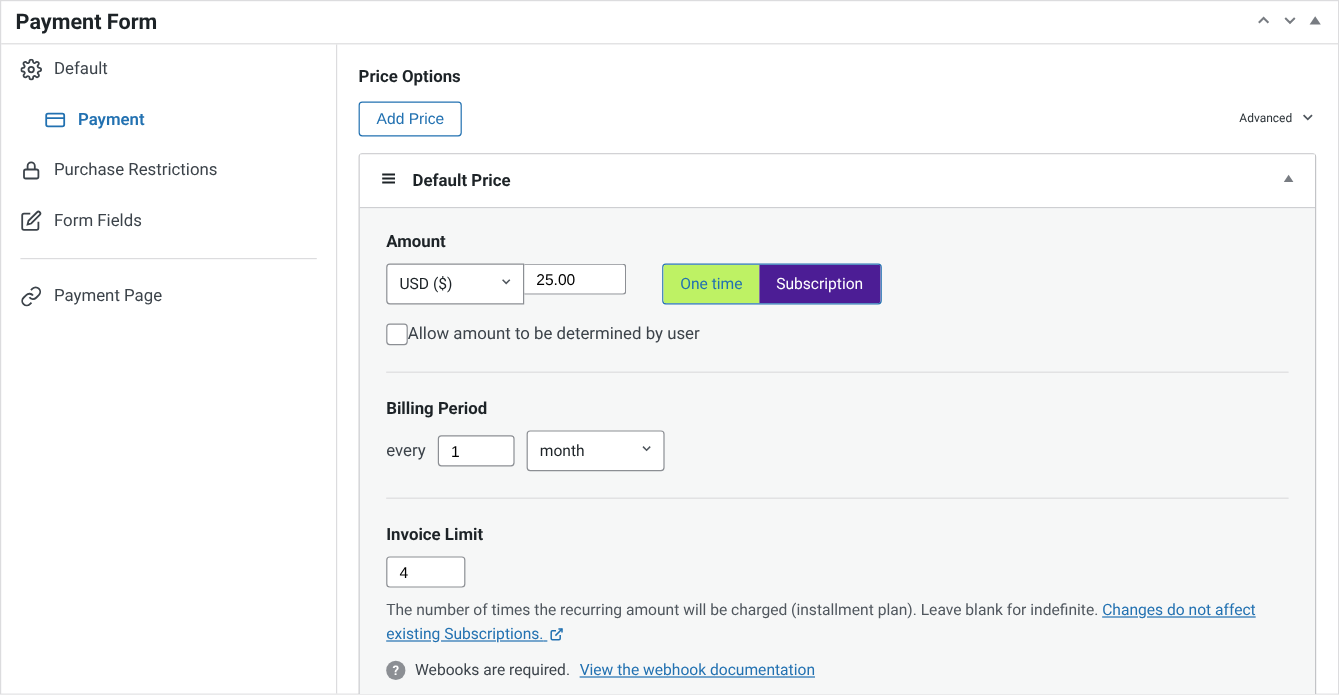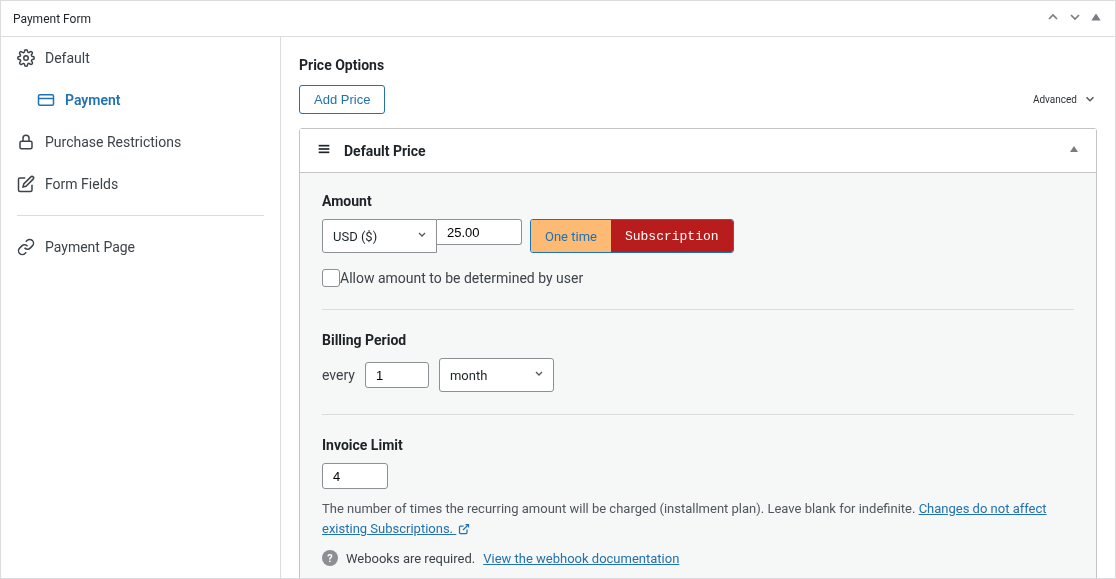--- a/index.html
+++ b/index.html
@@ -21,22 +21,22 @@
   }
   .panel-header {
     display: flex;
     align-items: center;
     justify-content: space-between;
     padding: 8px 12px;
     border-bottom: 1px solid #dcdcde;
     height: 36px;
   }
   .panel-title {
-    font-weight: 400;
-    font-size: 12px;
+    font-weight: 700;
+    font-size: 18px;
   }
   .panel-header-controls {
     display: flex;
     align-items: center;
     gap: 6px;
     color: #787c82;
   }
   .panel-header-controls span { cursor: pointer; }
   .panel-body {
     display: flex;
@@ -134,21 +134,21 @@
   .field-group:last-child { border-bottom: none; margin-bottom: 0; padding-bottom: 0; }
   .field-label {
     font-weight: 700;
     font-size: 14px;
     margin-bottom: 10px;
     display: block;
   }
   .input-row {
     display: flex;
     align-items: center;
-    gap: 8px;
+    gap: 30px;
     flex-wrap: wrap;
   }
   .currency-amount {
     display: flex;
   }
   .select {
     border: 1px solid #8c8f94;
     border-radius: 3px 0 0 3px;
     background: #fff;
     padding: 6px 28px 6px 10px;
@@ -188,26 +188,25 @@
   }
   .toggle-opt {
     padding: 0 14px;
     display: flex;
     align-items: center;
     font-size: 13px;
     cursor: pointer;
   }
   .toggle-opt.inactive {
     color: #2271b1;
-    background: #fdba74;
+    background: #bef264;
   }
   .toggle-opt.active {
     color: #fff;
-    background: #b91c1c;
-    font-family: Liberation Mono, monospace;
+    background: #4c1d95;
   }
   .check-row {
     display: flex;
     align-items: center;
     margin-top: 16px;
     font-size: 14px;
     color: #3c434a;
   }
   .checkbox {
     width: 18px;

